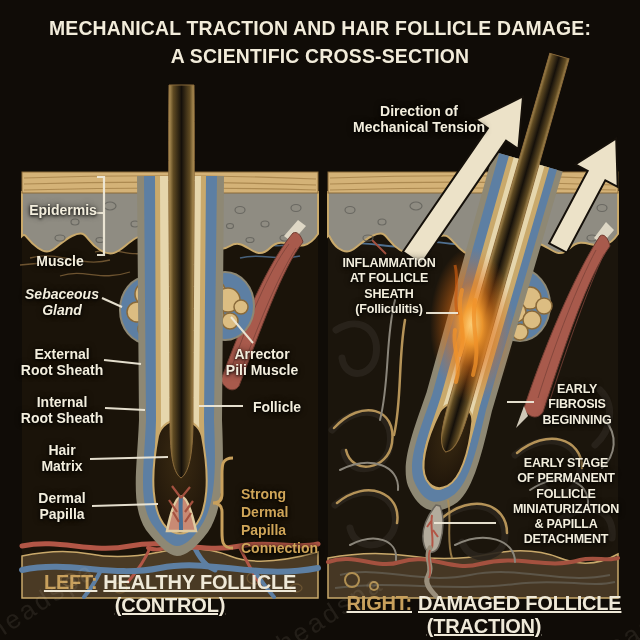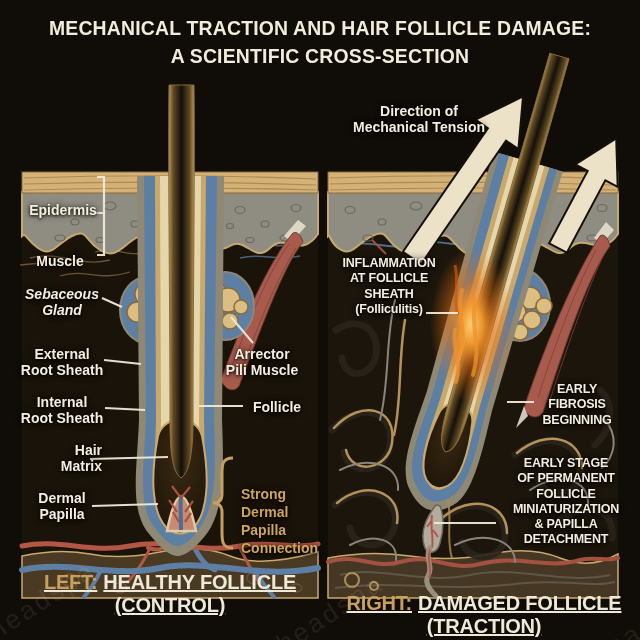--- a/index.html
+++ b/index.html
@@ -267,21 +267,21 @@
 A SCIENTIFIC CROSS-SECTION</h1>
 
   <div class="lbl lft" style="left:20px;top:202px;width:86px;">Epidermis</div>
   <div class="lbl lft" style="left:20px;top:253px;width:80px;">Muscle</div>
   <div class="lbl lft" style="left:16px;top:286px;width:92px;font-style:italic;">Sebaceous
 Gland</div>
   <div class="lbl lft" style="left:12px;top:346px;width:100px;">External
 Root Sheath</div>
   <div class="lbl lft" style="left:12px;top:394px;width:100px;">Internal
 Root Sheath</div>
-  <div class="lbl lft" style="left:10px;top:442px;width:92px;text-align:right;">Hair
+  <div class="lbl lft" style="left:16px;top:442px;width:92px;">Hair
 Matrix</div>
   <div class="lbl lft" style="left:14px;top:490px;width:96px;">Dermal
 Papilla</div>
   <div class="lbl lft" style="left:212px;top:346px;width:100px;">Arrector
 Pili Muscle</div>
   <div class="lbl lft" style="left:242px;top:399px;width:70px;">Follicle</div>
   <div class="lbl lft gold" style="left:241px;top:466px;width:92px;">Strong
 Dermal
 Papilla
 Connection</div>

